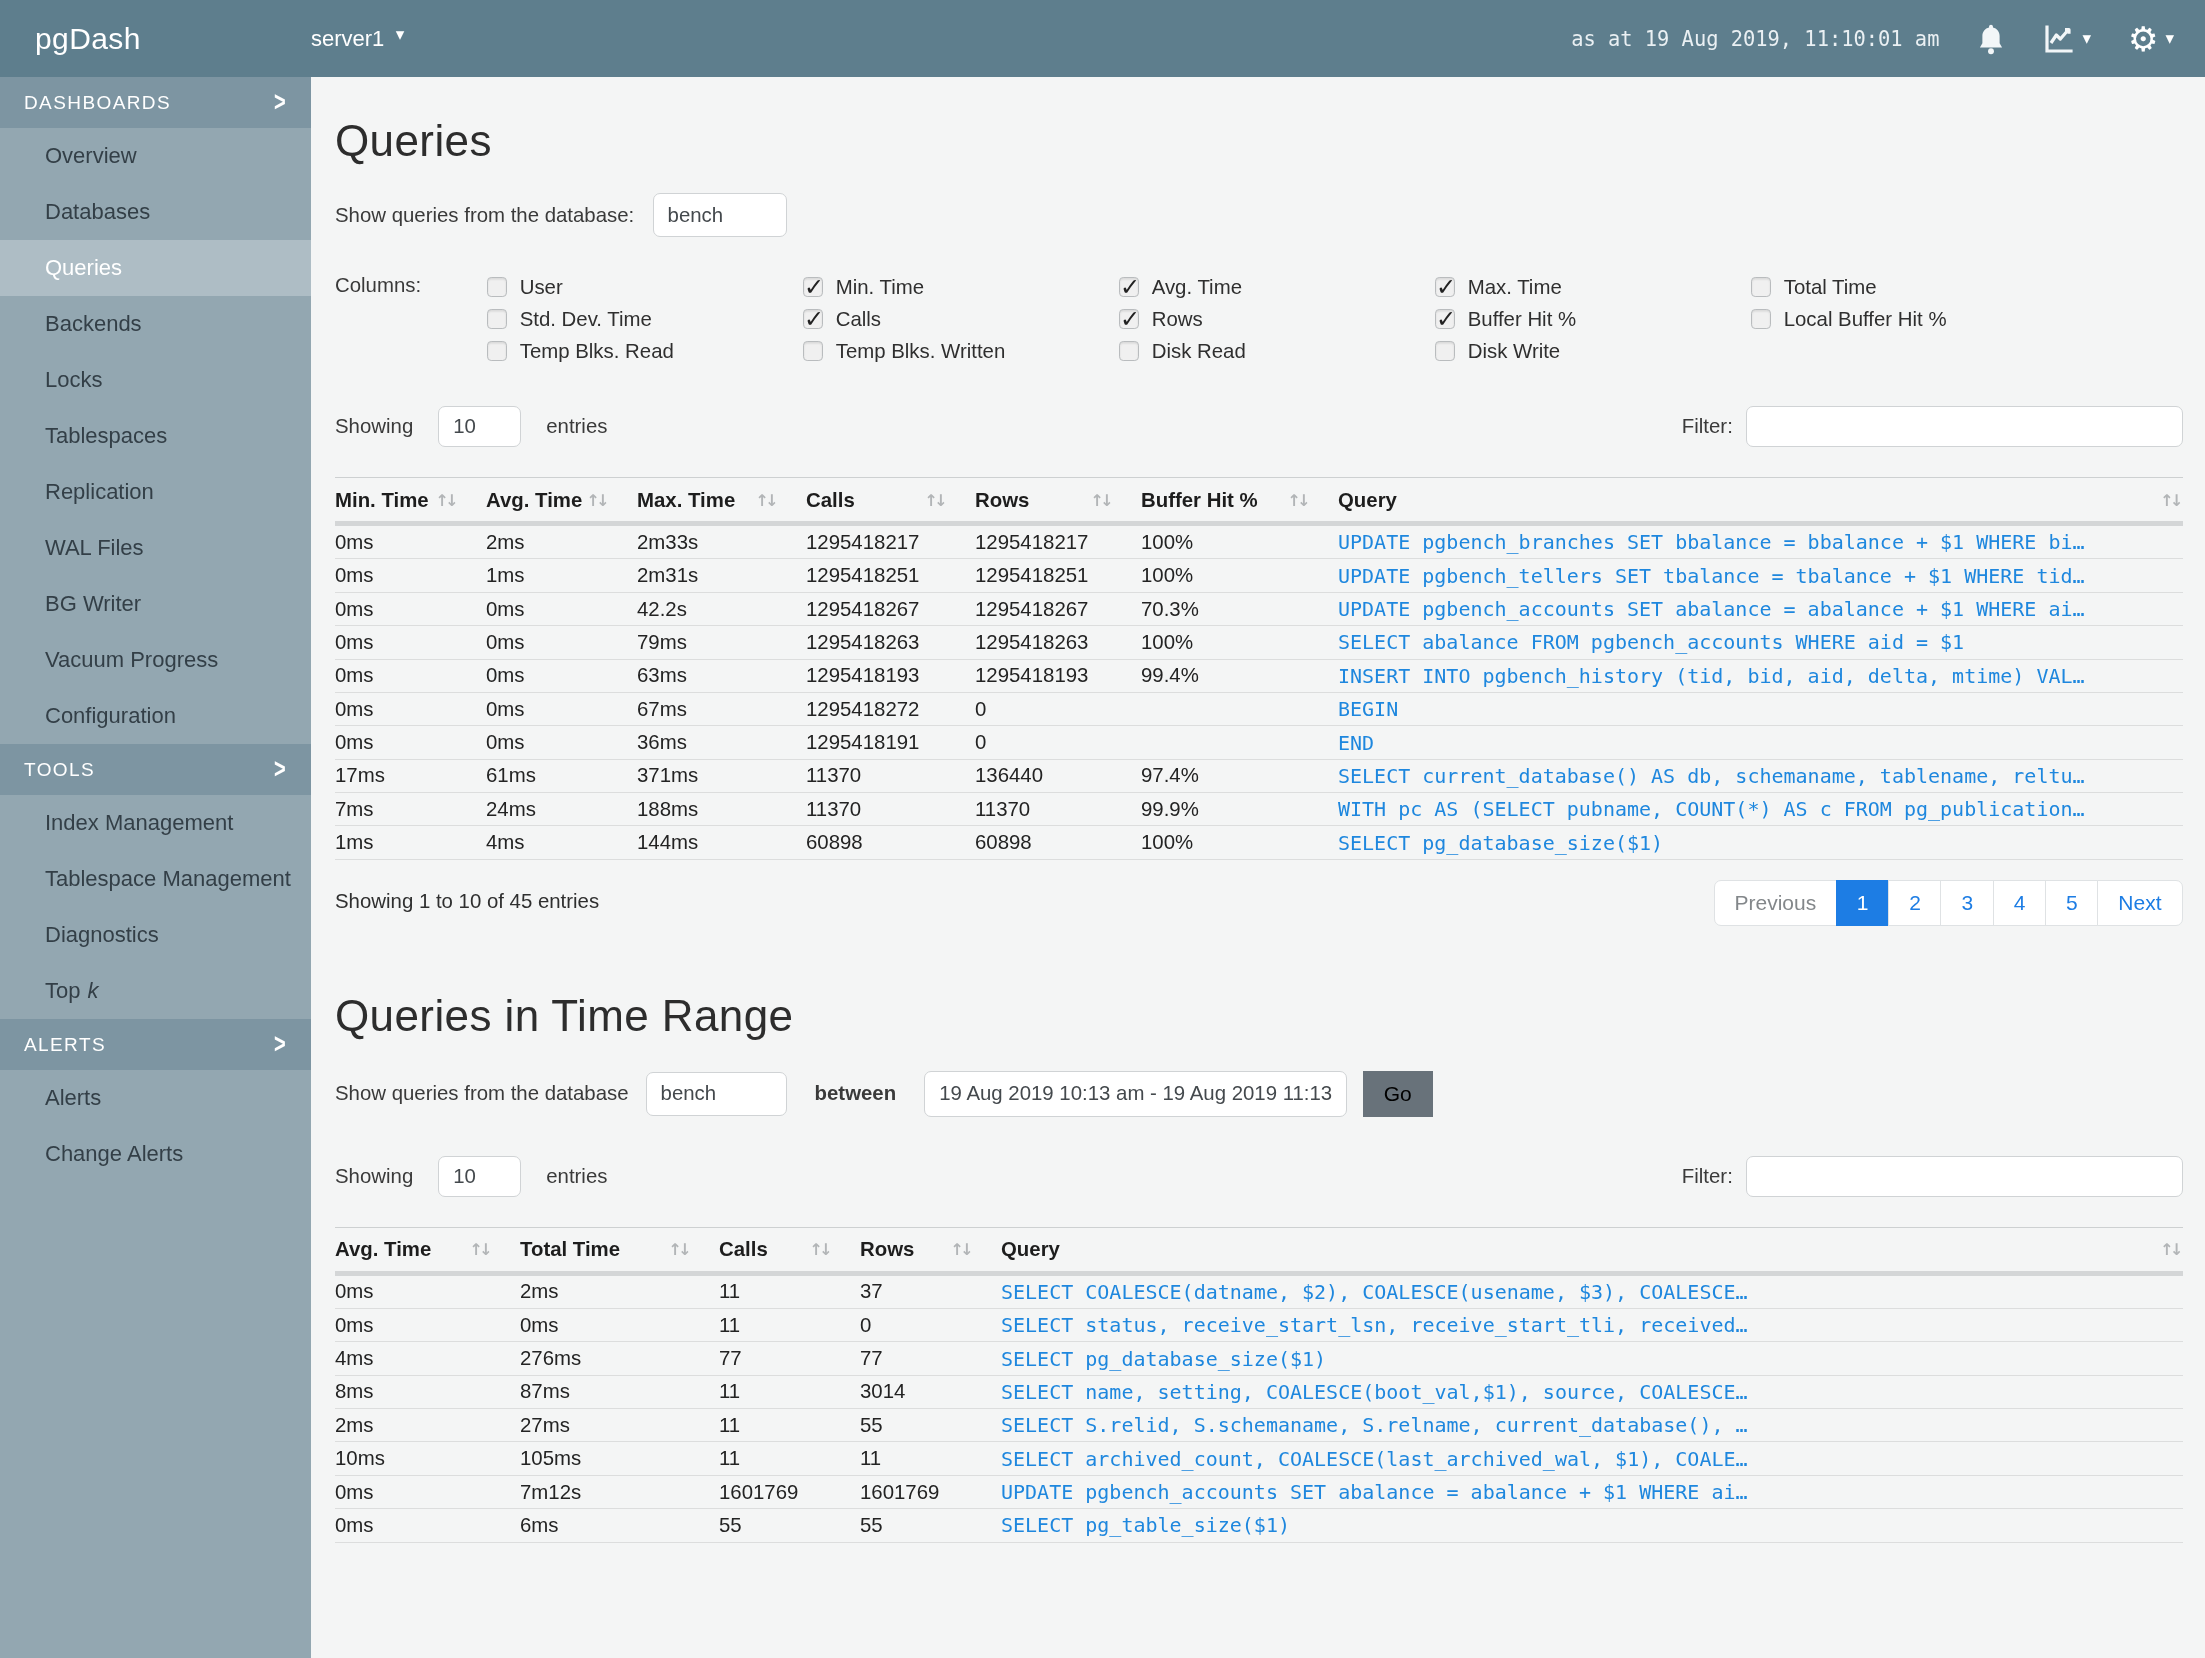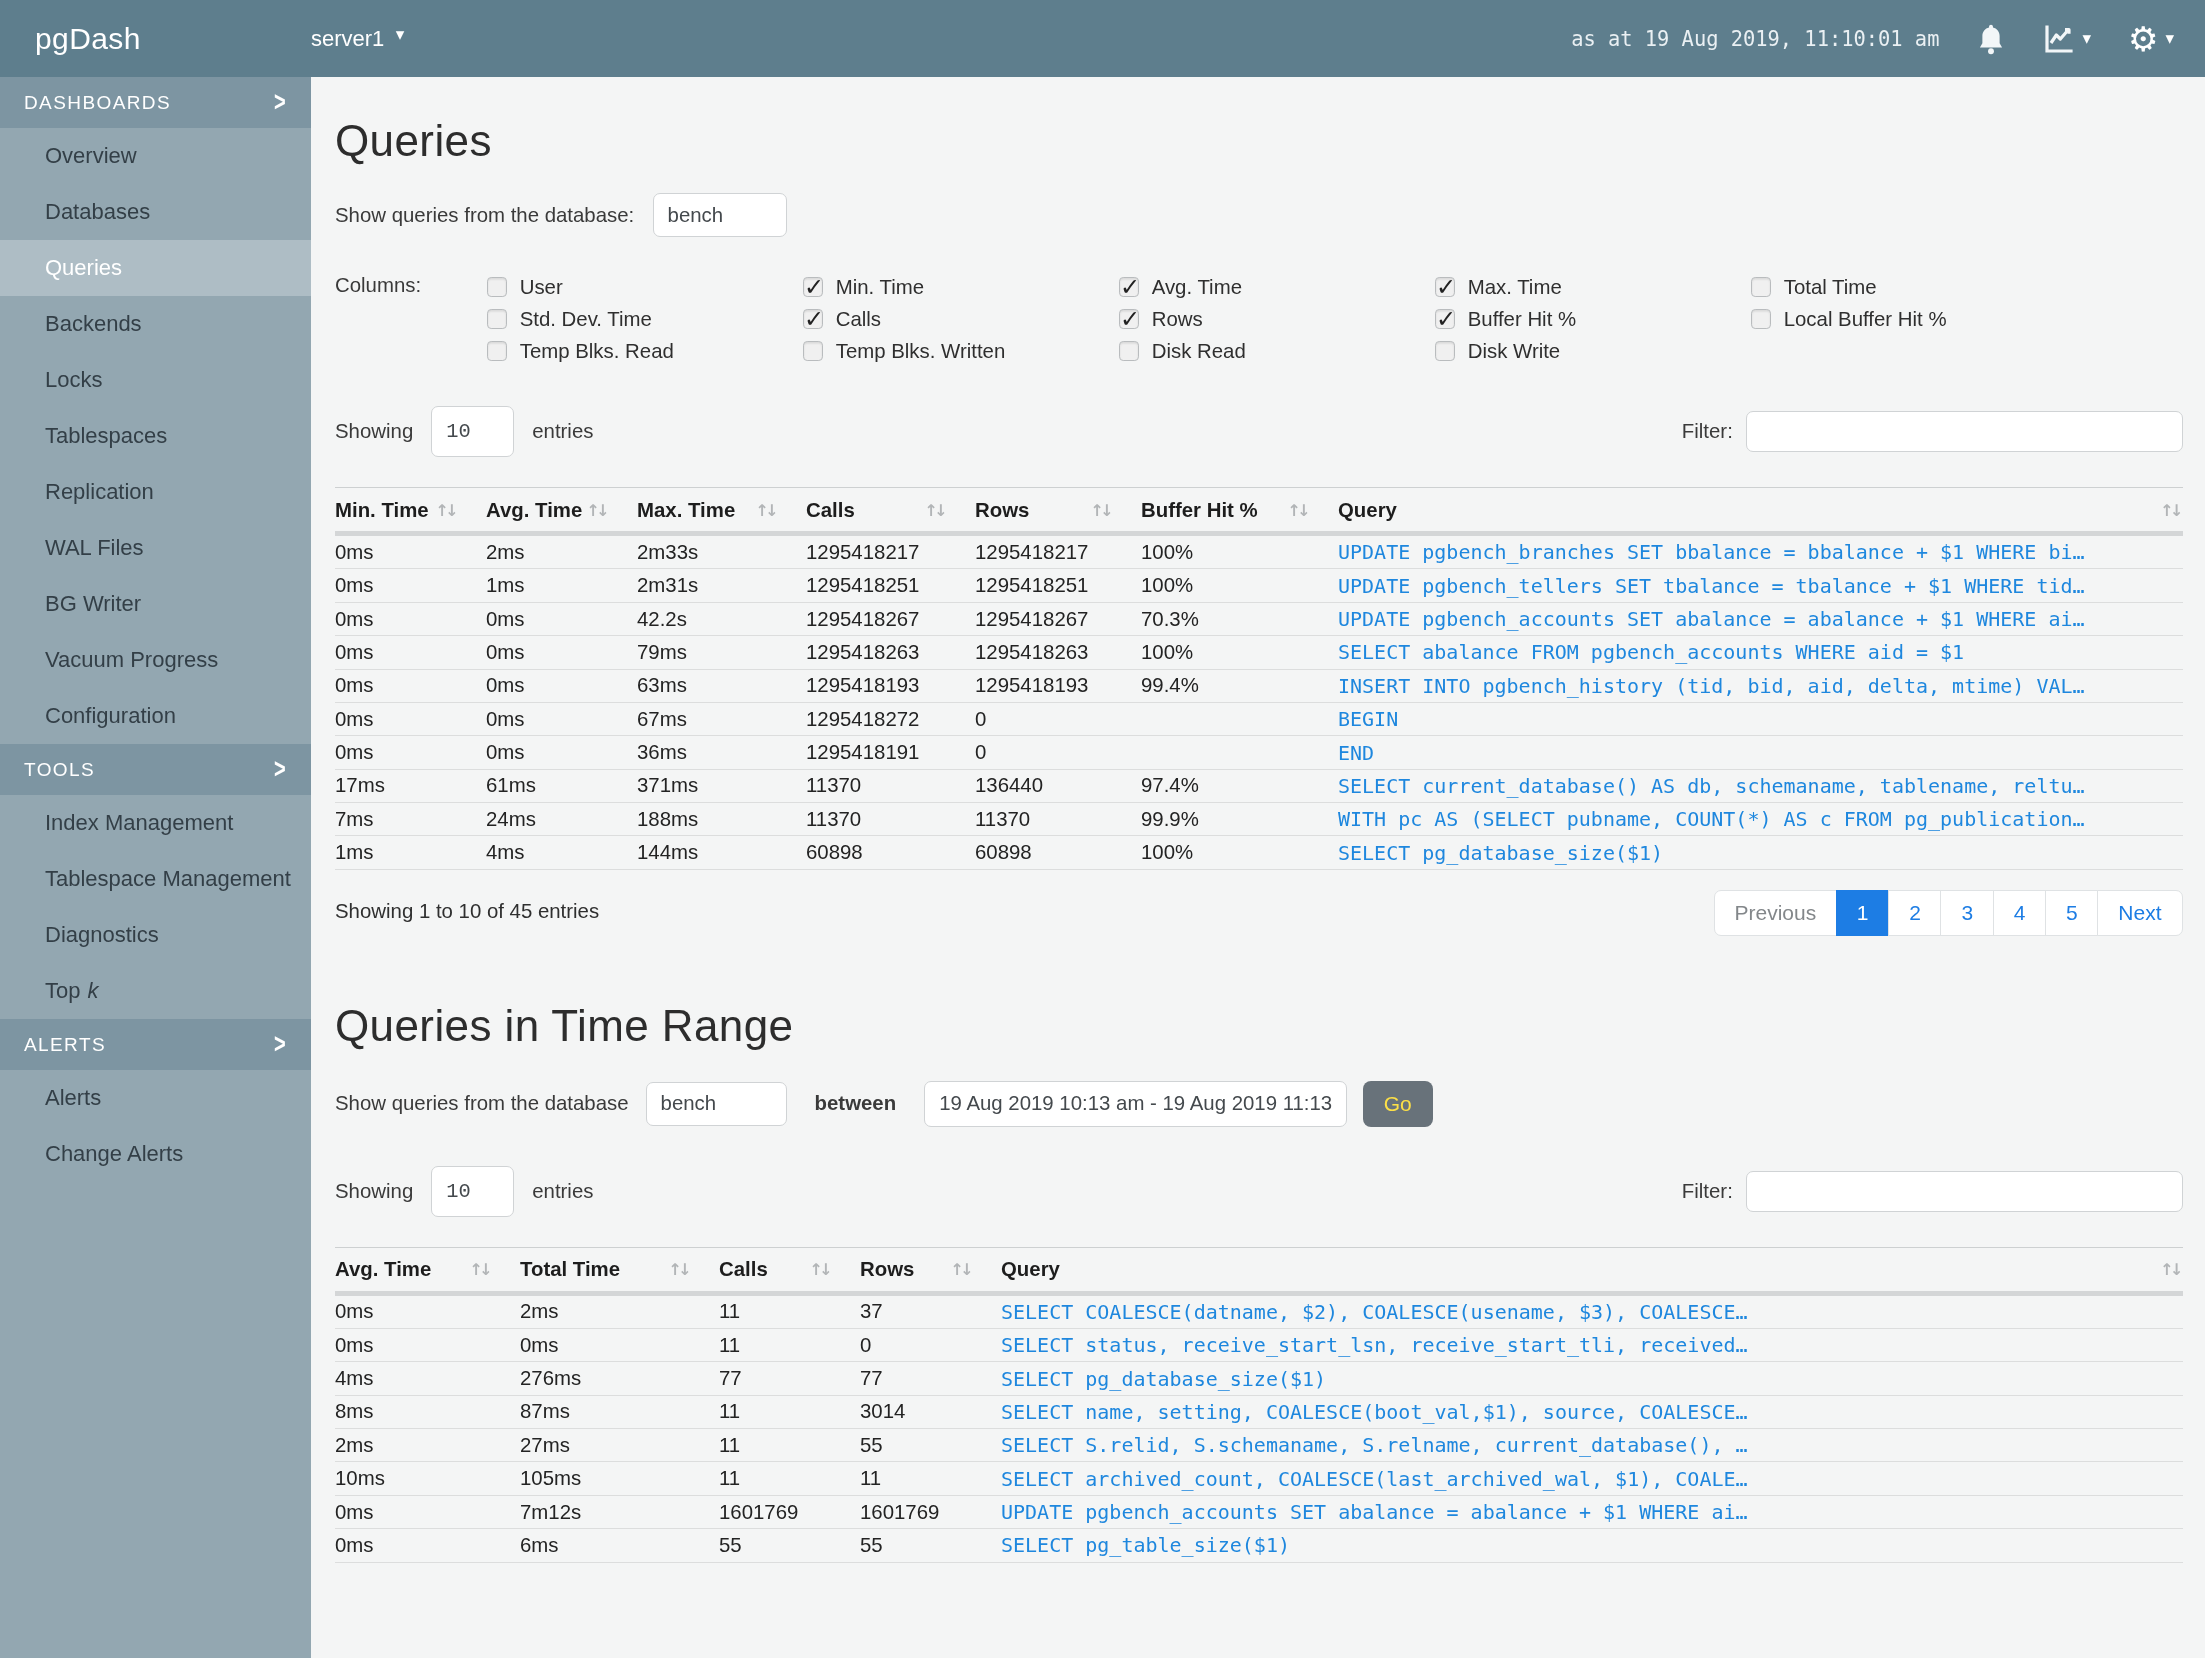--- a/index.html
+++ b/index.html
@@ -149,21 +149,21 @@
     font-size: 24px;
     font-weight: 700;
     color: #222;
     font-family: "DejaVu Sans", sans-serif;
   }
   .cb.checked .tick { display: block; }
   .cb-item .cb-label { font-size: 20.4px; color: #2f2f2f; }
 
   
   .showing-row { margin-top: 39px; display: flex; align-items: center; }
-  .entries-input { width: 83px; height: 51px; margin: 0 18px; font-family: Liberation Mono, monospace; }
+  .entries-input { width: 83px; height: 41px; margin: 0 25px; }
   .filter-group { margin-left: auto; display: flex; align-items: center; gap: 12.7px; }
   .filter-input { width: 437px; height: 41px; }
 
   
   table { width: 100%; border-collapse: collapse; margin-top: 30px; table-layout: fixed; }
   thead th {
     border-top: 1.4px solid #cdd0d1;
     font-size: 20.4px;
     font-weight: 700;
     text-align: left;
@@ -226,23 +226,23 @@
   .h1-tr { margin-top: 65px; }
   .tr-controls { margin-top: 30px; display: flex; align-items: center; }
   .db-input2 { width: 141px; margin-left: 17px; }
   .between-lbl { margin-left: 28px; font-weight: bold; }
   .range-input { width: 423px; margin-left: 28px; height: 46px; text-align: center; }
   .go-btn {
     margin-left: 15.5px;
     height: 46px;
     padding: 0 21px;
     background: #68727a;
-    color: #fde047;
+    color: #000000;
     border: none;
-    border-radius: 8px;
+    border-radius: 0;
     font-size: 21px;
     font-family: inherit;
     cursor: pointer;
   }
   .alert-info {
     margin-top: 35px;
     width: 1065px;
     background: #d6ecee;
     color: #2f6f7a;
     font-size: 20.4px;

